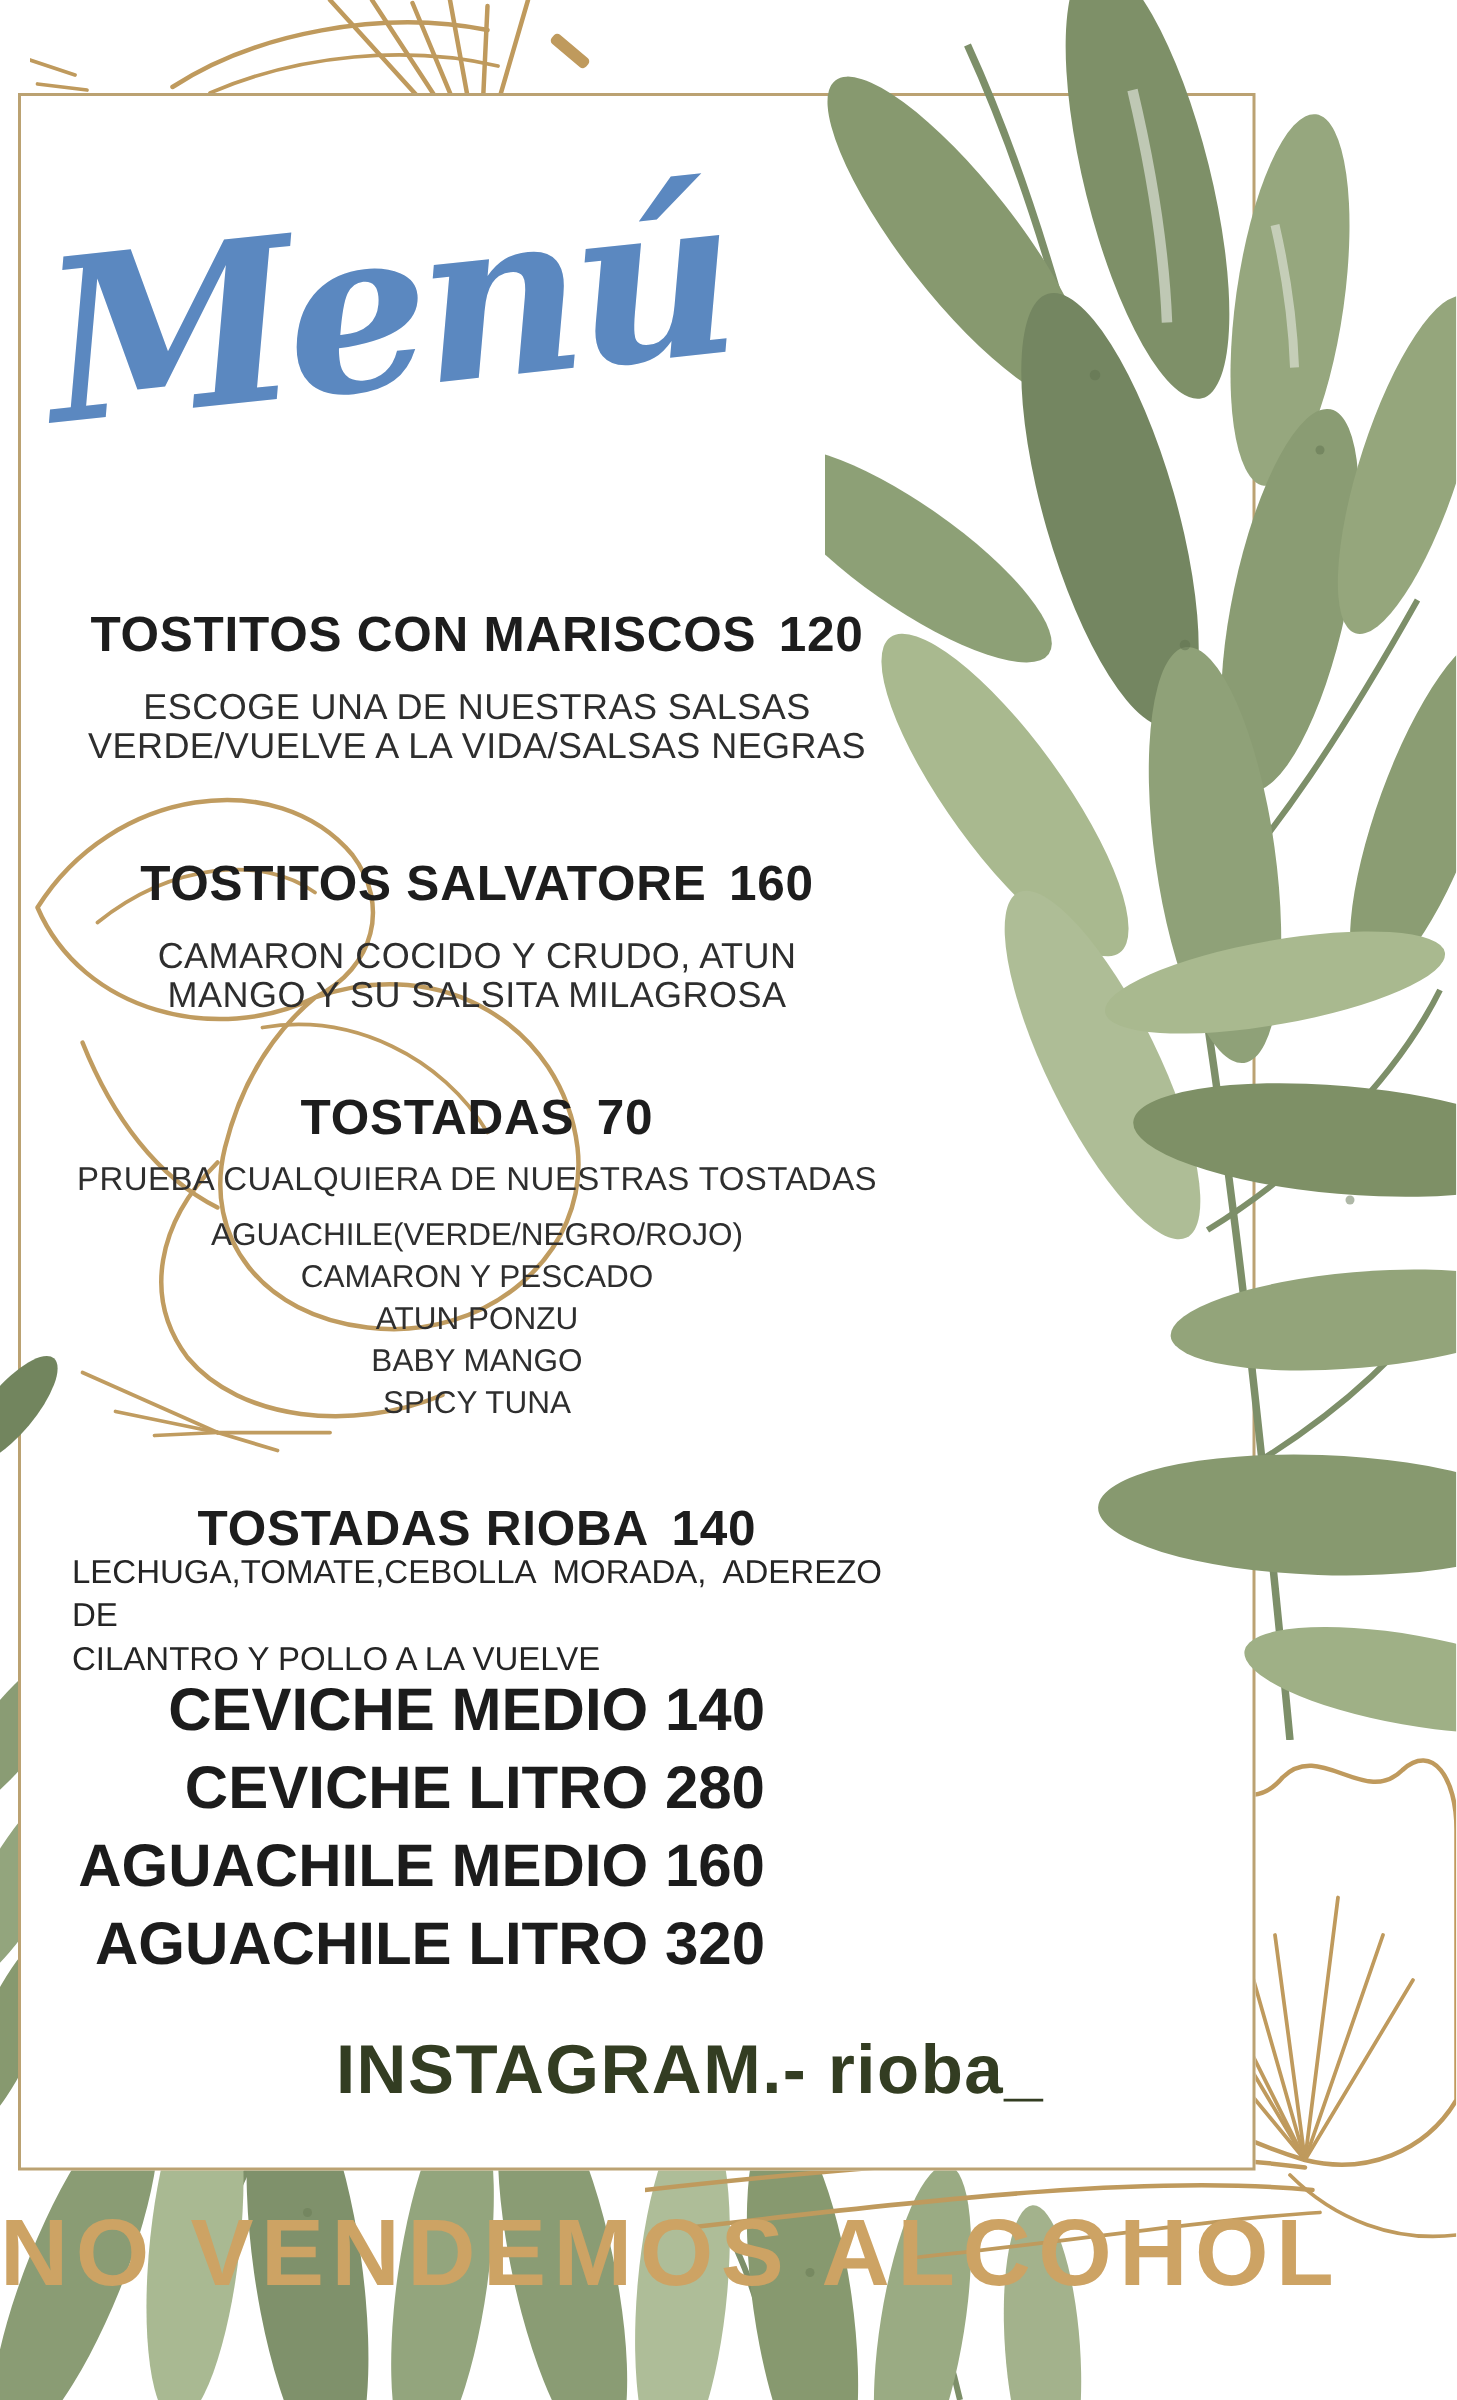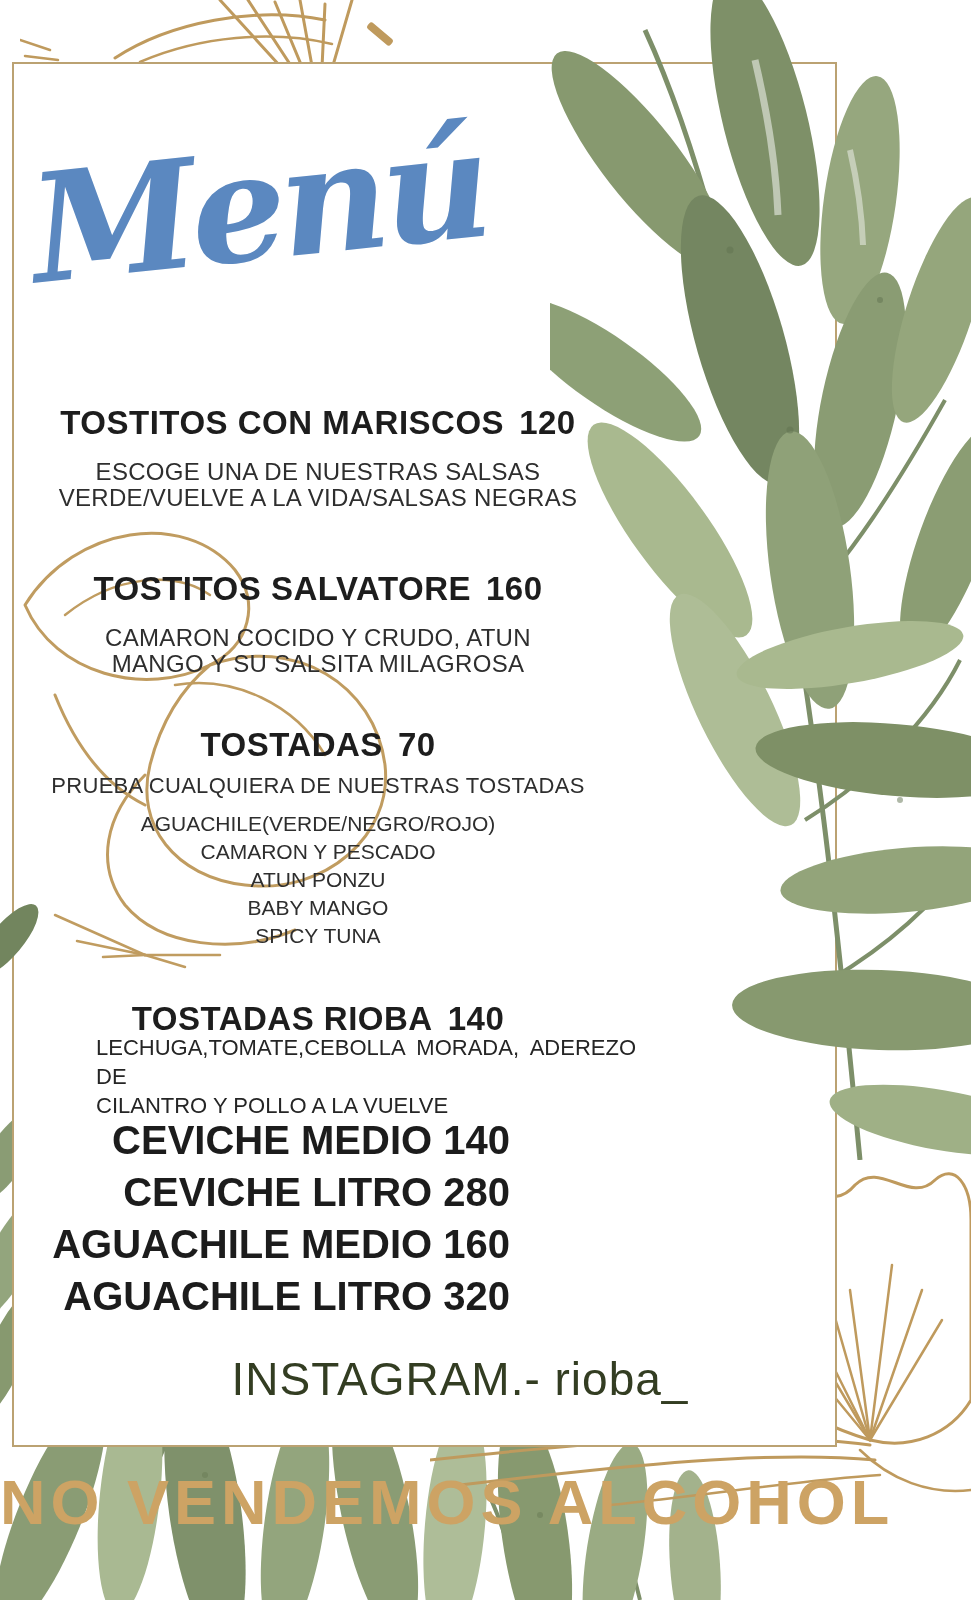--- a/index.html
+++ b/index.html
@@ -18,26 +18,26 @@
   .script-title{
     left:18px;top:118px;width:480px;text-align:center;
     font-family:"DejaVu Serif",serif;font-style:italic;font-weight:bold;
     font-size:150px;color:#5b88c0;transform:rotate(-6deg);letter-spacing:-6px;
   }
   .col{left:12px;width:612px;text-align:center;}
   .item-heading{display:flex;justify-content:center;gap:15px;
     font-weight:bold;font-size:33px;color:#1d1d1d;letter-spacing:0.5px;}
   .desc{font-size:24px;color:#2e2e2e;letter-spacing:0.3px;}
   .opt{font-size:21px;color:#2e2e2e;}
-  .ens-desc{left:48px;width:540px;font-size:22px;color:#252525;line-height:29px;margin-left:48px;}
+  .ens-desc{left:48px;width:540px;font-size:22px;color:#252525;line-height:29px;}
   .ens-line1{text-align:justify;text-align-last:justify;}
   .ens-line2{text-align:left;}
   .price-col{left:10px;width:500px;text-align:right;
     font-weight:bold;font-size:40px;color:#1c1c1c;line-height:52px;}
-  .insta{left:60px;width:800px;text-align:center;font-weight:normal;
+  .insta{left:60px;width:800px;text-align:center;font-weight:bold;
     font-size:46px;color:#333d22;letter-spacing:1px;}
   .footer-gold{
     left:0;top:1466px;width:885px;text-align:center;font-weight:bold;
     font-size:63px;color:#cda364;letter-spacing:5px;z-index:5;white-space:nowrap;
   }
 </style>
 </head>
 <body>
 
 <div class="page">

